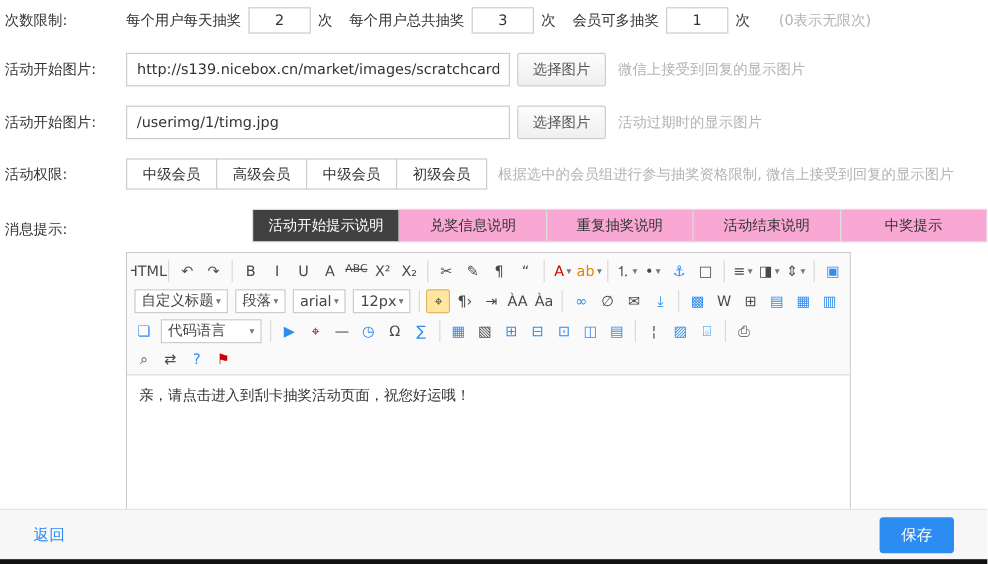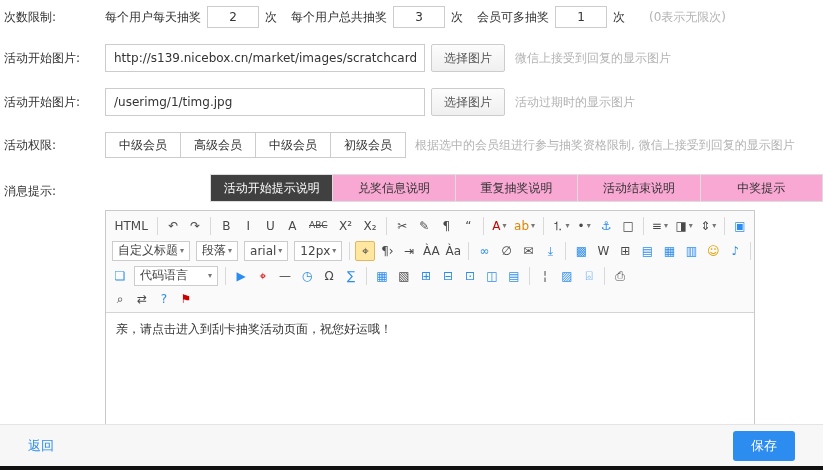--- a/index.html
+++ b/index.html
@@ -37,21 +37,21 @@
   .tabs { display:flex; width:650px; margin-left:105px; border:1px solid #ddd; height:28px; }
   .tab {
     flex:1; text-align:center; line-height:26px; font-size:12px; color:#333;
     border-right:1px solid #ddd; background:#f9a8d4; cursor:pointer; white-space:nowrap; overflow:hidden;
   }
   .tab:last-child { border-right:none; }
   .tab.active { background:#404040; color:#fff; }
   .msg-row { margin-bottom:8px; align-items:center; }
   .msg-row .row-label { padding-top:7px; }
   
-  .editor { width:650px; margin-left:105px; border:1px solid #c9c9c9; }
+  .editor { width:604px; margin-left:105px; border:1px solid #c9c9c9; }
   .ue-toolbar { background:#fafafa; border-bottom:1px solid #d4d4d4; padding:2px 3px; }
   .ue-row { display:flex; align-items:center; flex-wrap:nowrap; height:25px; overflow:hidden; }
   .ue-btn {
     display:inline-flex; align-items:center; justify-content:center;
     min-width:20px; height:20px; margin:0 1px; padding:0 2px;
     font-size:12px; color:#494949; border:1px solid transparent; border-radius:2px;
     cursor:pointer; white-space:nowrap; line-height:1;
   }
   .ue-btn.wide { padding:0 4px; }
   .ue-btn.strike { text-decoration:line-through; font-size:9px; }

